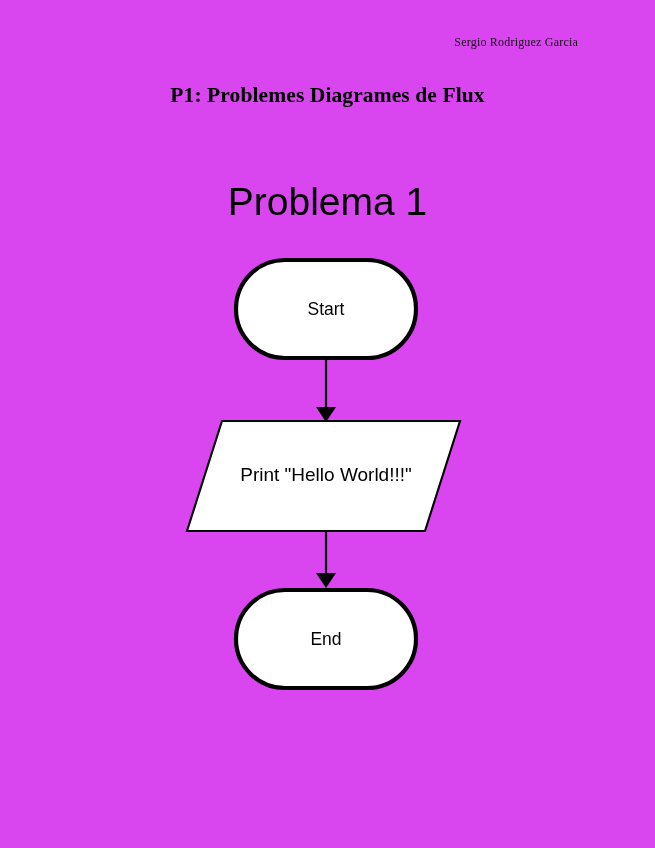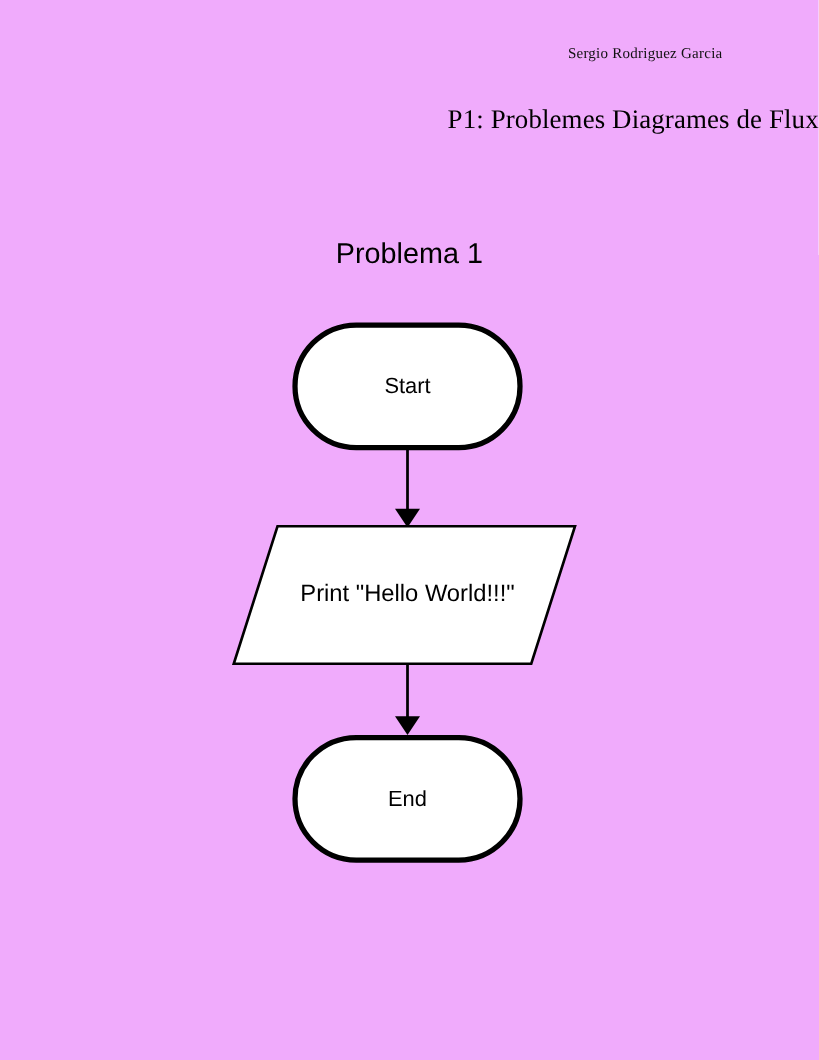--- a/index.html
+++ b/index.html
@@ -12,21 +12,21 @@
     height: 848px;
     position: relative;
     overflow: hidden;
     font-family: "Liberation Sans", sans-serif;
     color: #000000;
   }
 
   .page {
     position: absolute;
     inset: 0;
-    background: #f0abfc;
+    background: #d946ef;
   }
 
   
   .doc-header {
     position: absolute;
     top: 34px;
     left: 0;
     width: 578px;
     text-align: right;
     font-family: "Liberation Serif", serif;
@@ -36,40 +36,40 @@
     color: #111111;
     white-space: nowrap;
   }
 
   
   .doc-title {
     position: absolute;
     top: 80px;
     left: 0;
     width: 655px;
-    text-align: right;
+    text-align: center;
     font-family: "Liberation Serif", serif;
-    font-weight: normal;
+    font-weight: bold;
     font-size: 21.5px;
     line-height: 30px;
     letter-spacing: 0.1px;
     color: #000000;
     white-space: nowrap;
   }
 
   
   .diagram-heading {
     position: absolute;
     top: 183px;
     left: 0;
     width: 655px;
     text-align: center;
     font-family: "Liberation Sans", sans-serif;
     font-weight: normal;
-    font-size: 23px;
+    font-size: 39px;
     line-height: 38px;
     color: #000000;
     white-space: nowrap;
   }
 
   
   .flowchart {
     position: absolute;
     top: 250px;
     left: 0;

